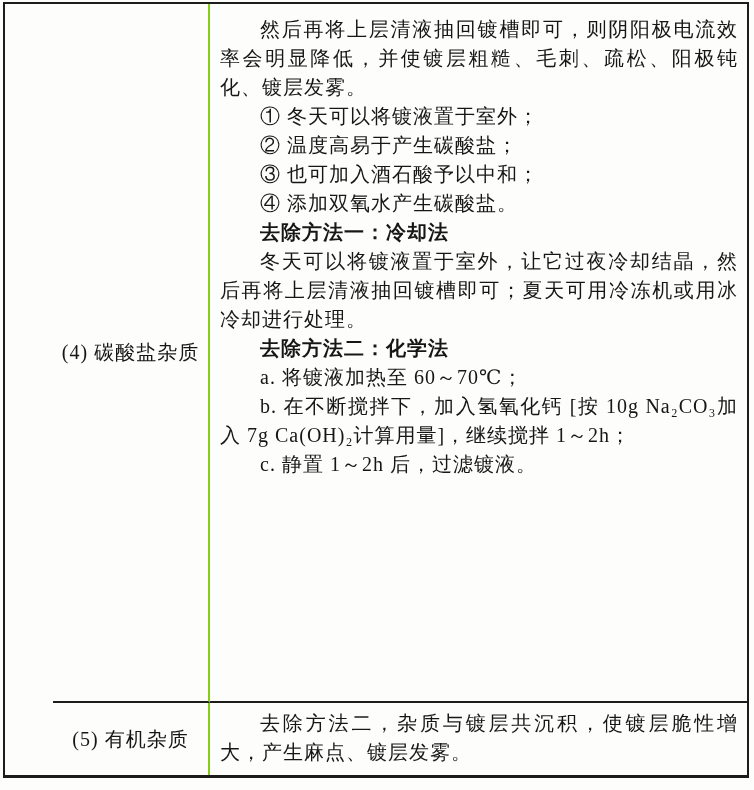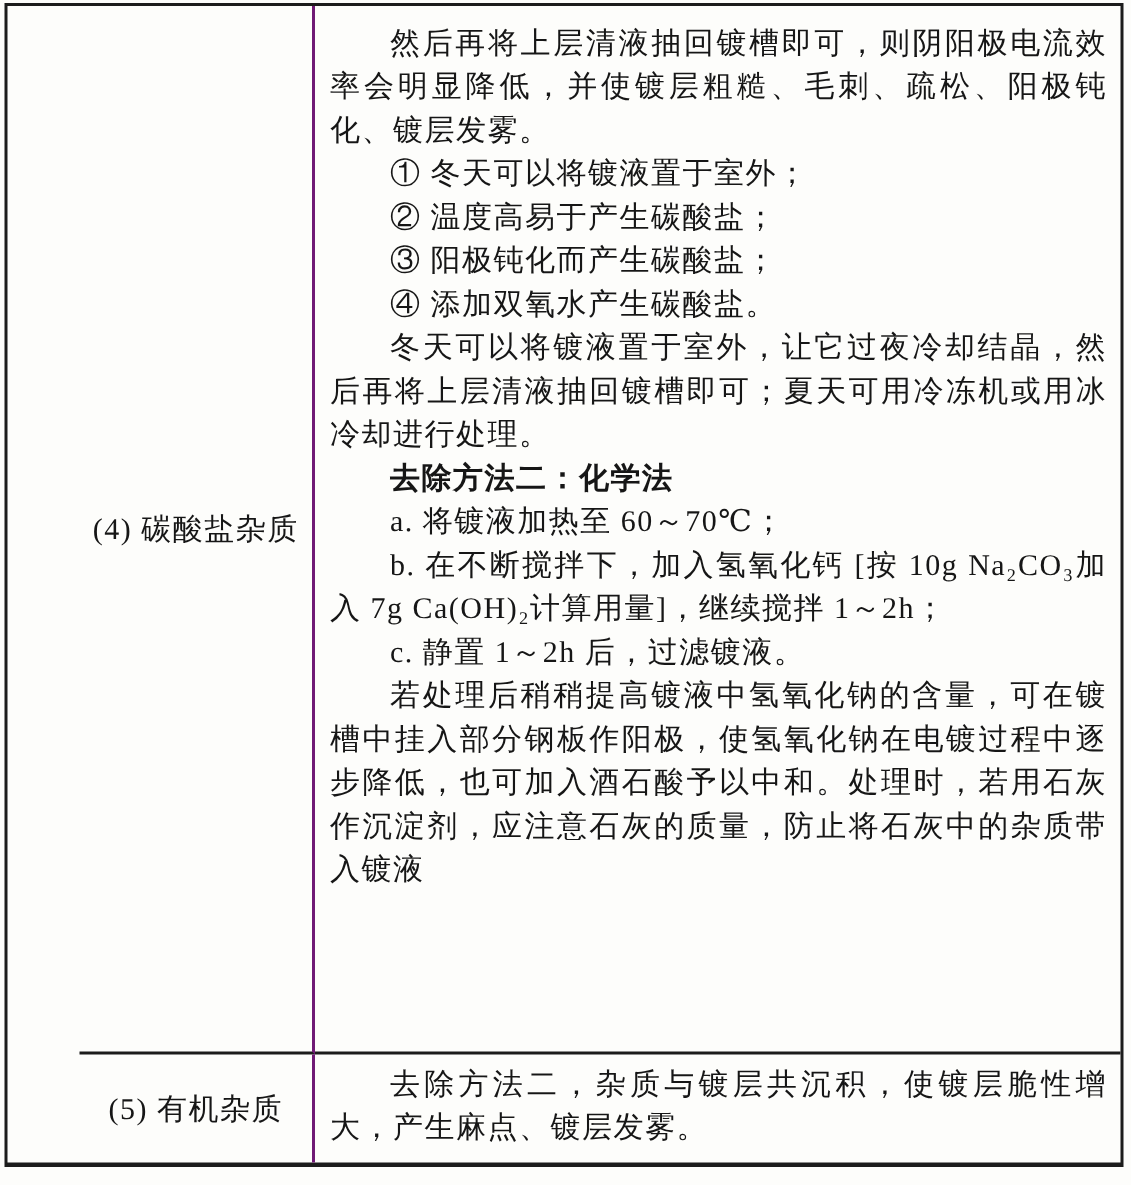--- a/index.html
+++ b/index.html
@@ -20,21 +20,21 @@
     left: 3px; top: 2px;
     width: 746px; height: 776px;
     border: 2px solid #1c1c1c;
     border-bottom-width: 3px;
     display: grid;
     grid-template-columns: 205px 1fr;
     grid-template-rows: 699px 1fr;
     background: #fdfdfb;
   }
   .label-cell {
-    border-right: 2px solid #701a75;
+    border-right: 2px solid #84cc16;
     display: flex;
     align-items: center;
     justify-content: center;
     margin-left: 48px;
   }
   .row1 { border-bottom: 2px solid #1c1c1c; }
   .row-label {
     font-size: 20px;
     letter-spacing: 1px;
     white-space: nowrap;
@@ -63,28 +63,28 @@
 
     <div class="label-cell row1">
       <span class="row-label">(4) 碳酸盐杂质</span>
     </div>
 
     <div class="content-cell row1">
       <div class="text-block">
           <div class="para indent">然后再将上层清液抽回镀槽即可，则阴阳极电流效率会明显降低，并使镀层粗糙、毛刺、疏松、阳极钝化、镀层发雾。</div>
           <div class="para indent">① 冬天可以将镀液置于室外；</div>
           <div class="para indent">② 温度高易于产生碳酸盐；</div>
-          <div class="para indent">③ 阳极钝化而产生碳酸盐；</div>
+          <div class="para indent">③ 也可加入酒石酸予以中和；</div>
           <div class="para indent">④ 添加双氧水产生碳酸盐。</div>
+          <div class="para indent bold">去除方法一：冷却法</div>
           <div class="para indent">冬天可以将镀液置于室外，让它过夜冷却结晶，然后再将上层清液抽回镀槽即可；夏天可用冷冻机或用冰冷却进行处理。</div>
           <div class="para indent bold">去除方法二：化学法</div>
           <div class="para indent">a. 将镀液加热至 60～70℃；</div>
           <div class="para indent">b. 在不断搅拌下，加入氢氧化钙 [按 10g Na₂CO₃加入 7g Ca(OH)₂计算用量]，继续搅拌 1～2h；</div>
           <div class="para indent">c. 静置 1～2h 后，过滤镀液。</div>
-          <div class="para indent">若处理后稍稍提高镀液中氢氧化钠的含量，可在镀槽中挂入部分钢板作阳极，使氢氧化钠在电镀过程中逐步降低，也可加入酒石酸予以中和。处理时，若用石灰作沉淀剂，应注意石灰的质量，防止将石灰中的杂质带入镀液</div>
         </div>
     </div>
 
     <div class="label-cell">
       <span class="row-label">(5) 有机杂质</span>
     </div>
 
     <div class="content-cell r2">
       <div class="text-block">
           <div class="para indent">去除方法二，杂质与镀层共沉积，使镀层脆性增大，产生麻点、镀层发雾。</div>

